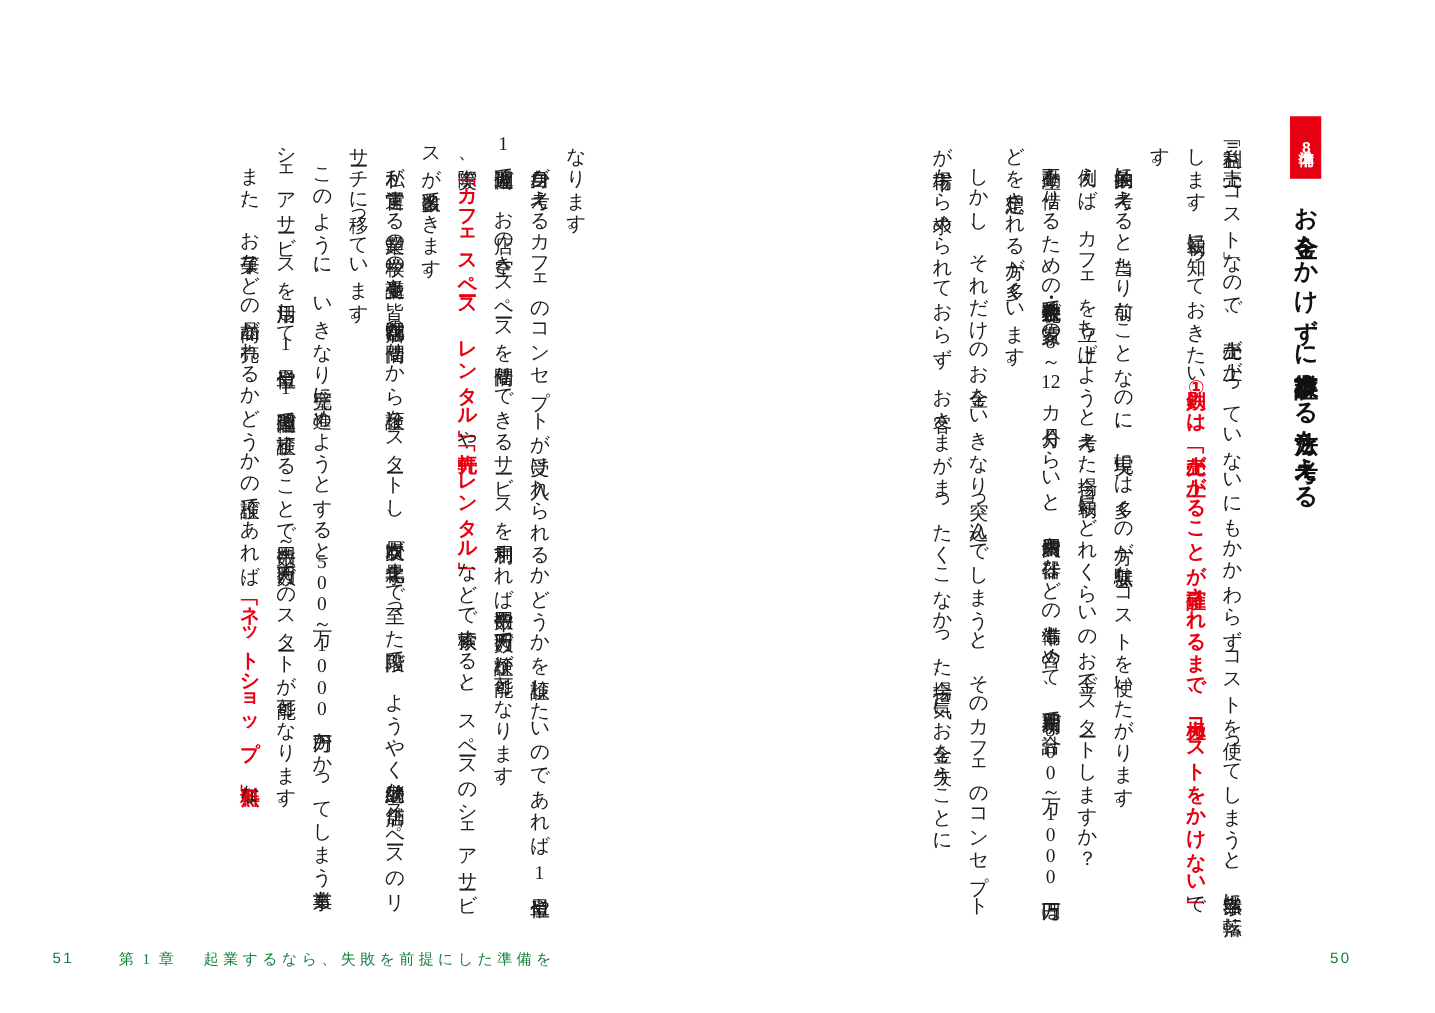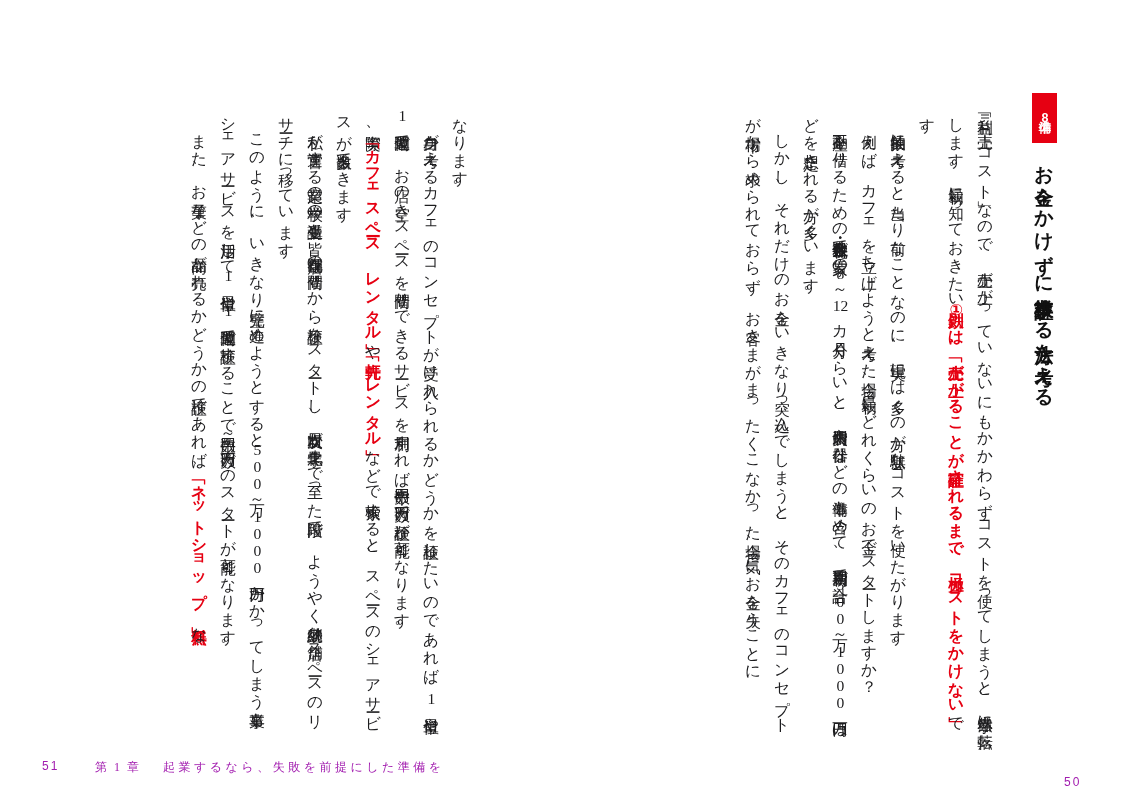--- a/index.html
+++ b/index.html
@@ -65,26 +65,26 @@
     letter-spacing: 0.3px;
     color: #111;
   }
 
   
   .footer-text {
     position: absolute;
     top: 759px;
     font-family: "Liberation Sans", "DejaVu Sans", sans-serif;
     font-size: 12px;
-    color: #a21caf;
+    color: #15803d;
   }
   .pn-left  { left: 42px;  letter-spacing: 2px; }
   .ch-label { left: 95px;  letter-spacing: 2px; font-family: Liberation Serif, serif; }
   .ch-title { left: 163px; letter-spacing: 3.5px; font-family: Liberation Mono, monospace; }
-  .pn-right { left: 1064px; letter-spacing: 2px; margin-top: 16px; }
+  .pn-right { left: 1064px; letter-spacing: 2px; }
 </style>
 </head>
 <body>
 
 <div class="spread">
 
   <div>
     <div class="badge">準備8</div>
     <div class="section-title">お金をかけずに事業検証する方法を考える</div>
     <div class="vbody vbody-right">

